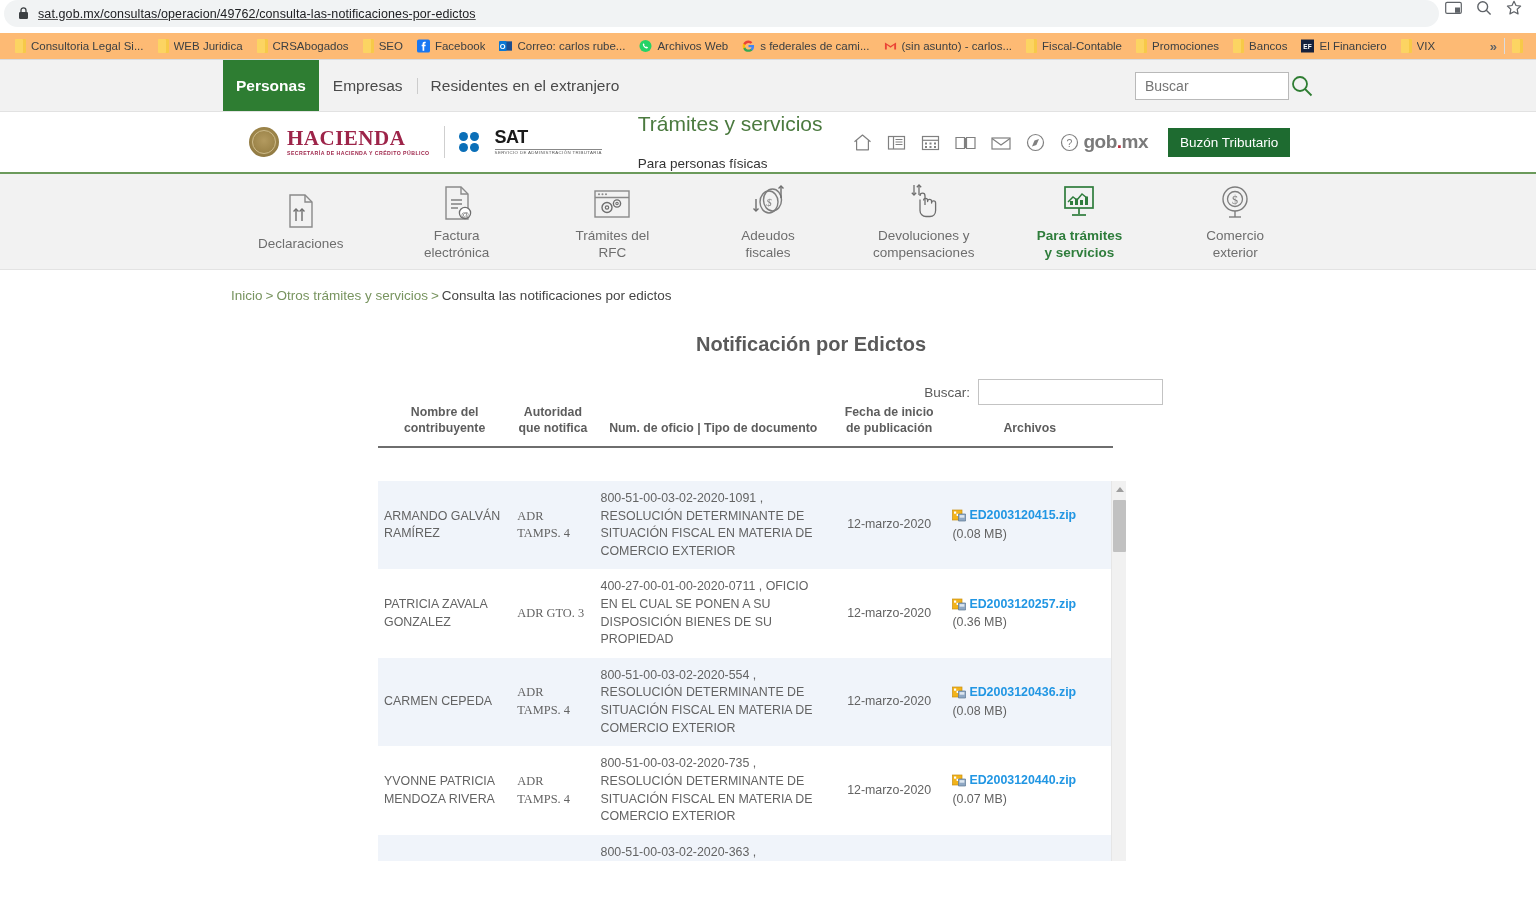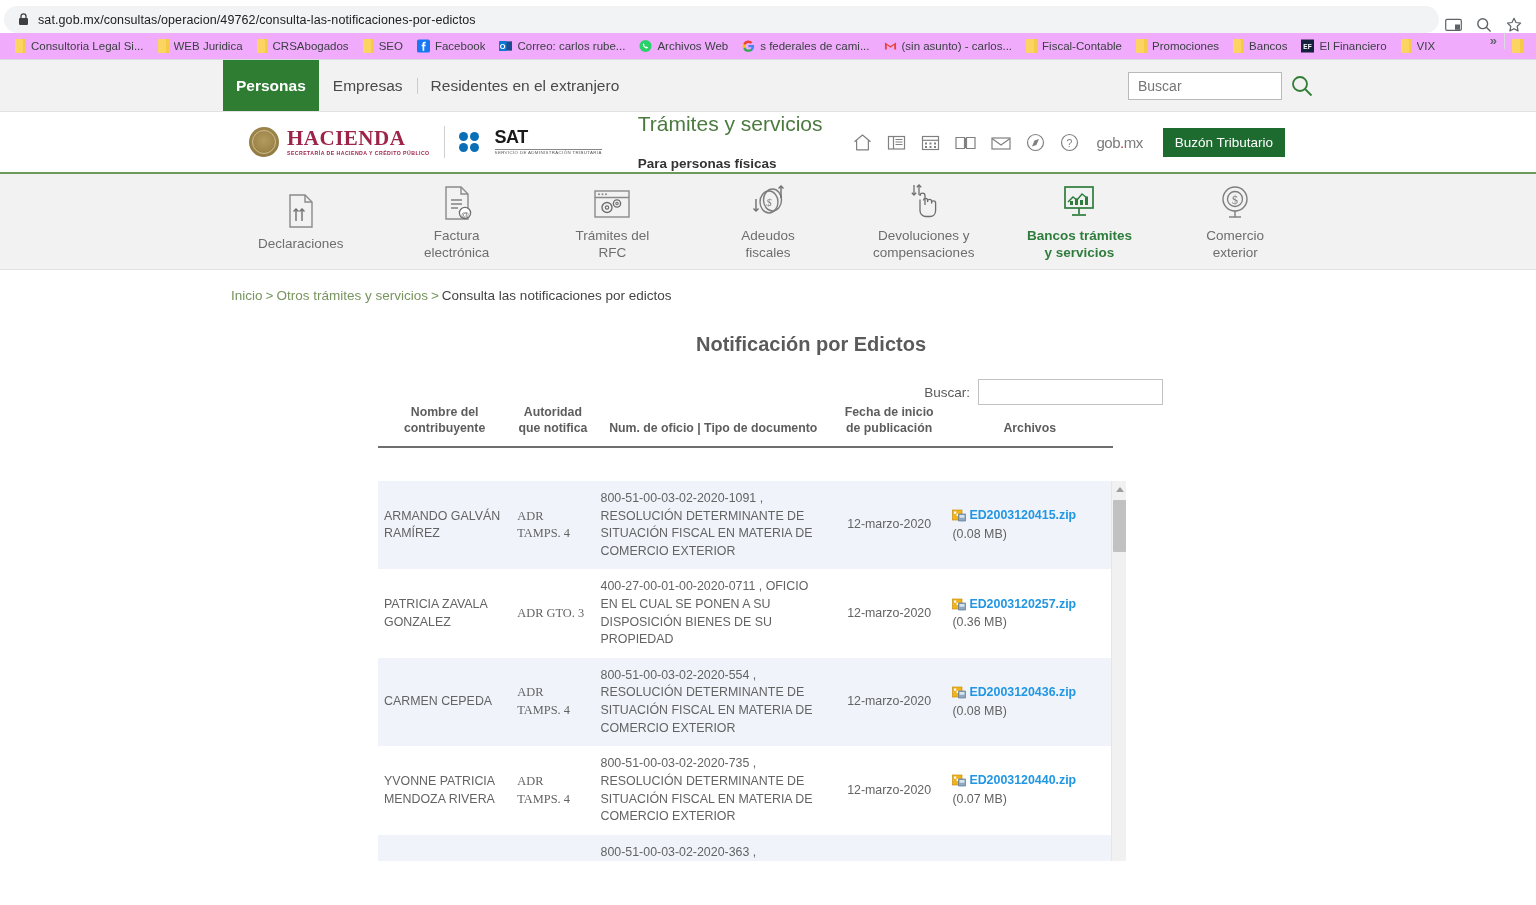--- a/index.html
+++ b/index.html
@@ -8,39 +8,39 @@
     width:1536px; height:905px;
     font-family:"Liberation Sans", sans-serif;
     background:#ffffff;
     overflow:hidden;
     color:#555;
   }
 
   
   .browser-chrome { width:100%; background:#ffffff; }
   .omnibar-row {
-    height:33px; display:flex; align-items:flex-end;
-    background:#ffffff; position:relative;
+    height:33px; display:flex; align-items:flex-start;
+    background:#ffffff; position:relative;text-decoration:underline;
   }
   .omnibox {
     flex:1; height:27px; margin-left:4px; margin-right:6px;
     background:#f1f3f4; border-radius:14px;
     display:flex; align-items:center; padding:0 14px;
     font-size:12.5px; color:#3c4043;
   }
   .lock-icon { width:11px; height:13px; margin-right:9px; flex:0 0 auto; }
   .url-text { white-space:nowrap; overflow:hidden; text-overflow:ellipsis; color:#202124; letter-spacing:.1px;}
   .omni-actions { display:flex; align-items:center; gap:14px; padding-right:14px; }
   .omni-actions svg { display:block; }
 
   .bookmarks-row {
-    height:27px; display:flex; 
+    height:27px; display:flex; align-items:center;
     padding:0 6px 0 8px; gap:0px;
     border-bottom:1px solid #dadce0;
-    background:#f0abfc;
+    background:#fdba74;
     font-size:11.5px; color:#3c4043;
     overflow:hidden; white-space:nowrap;
   }
   .bm { display:flex; align-items:center; gap:5px; padding:2px 7px; border-radius:4px; flex:0 0 auto; }
   .bm-label { max-width:118px; overflow:hidden; text-overflow:ellipsis; white-space:nowrap; }
   .bm-ico { width:13px; height:14px; flex:0 0 auto; display:block; }
   .bm-folder { width:11px; height:14px; background:#fcd462; border-radius:1px; box-shadow:inset -3px 0 0 #f7c948; }
   .bm-chevrons { margin-left:auto; padding:0 8px 0 4px; color:#5f6368; font-size:13px; font-weight:bold; letter-spacing:-1px;}
   .bm-sep { width:1px; height:16px; background:#dadce0; flex:0 0 auto; }
 
@@ -57,21 +57,21 @@
   .tn-tab {
     display:flex; align-items:center; padding:0 14px;
     font-size:15.5px; color:#4a4a4a; position:relative;
   }
   .tn-tab.active { background:#2e7d32; color:#ffffff; font-weight:bold; padding:0 13px; }
   .tn-tab + .tn-tab::before {
     content:""; position:absolute; left:0; top:50%; transform:translateY(-50%);
     width:1px; height:16px; background:#cccccc;
   }
   .tn-tab.active + .tn-tab::before { background:transparent; }
-  .tn-search { margin-left:auto; display:flex; align-items:center; gap:9px; }
+  .tn-search { margin-left:auto; display:flex; align-items:center; gap:2px; }
   .tn-search input {
     width:154px; height:28px; border:1px solid #b9b9b9; background:#fff;
     padding:0 9px; font-size:14px; color:#6b6b6b; outline:none;
     font-family:"Liberation Sans", sans-serif;
   }
 
   .brandbar {
     height:62px; background:#ffffff; border-bottom:2px solid #6b9a5b;
     display:flex; align-items:center;
   }
@@ -87,25 +87,25 @@
   .brand-sep { width:1px; height:32px; background:#cfcfcf; margin:0 14px; }
   .logo-sat { display:flex; align-items:center; gap:16px; }
   .sat-dots { display:grid; grid-template-columns:9px 9px; grid-template-rows:9px 9px; gap:2px; }
   .sat-dots i { background:#0b6fb8; border-radius:50%; display:block; }
   .sat-text { line-height:1; }
   .sat-title { font-weight:bold; font-size:18px; color:#1a1a1a; letter-spacing:-.5px;}
   .sat-sub { font-size:4.4px; color:#555; letter-spacing:.35px; margin-top:3px; border-top:1px solid #888; padding-top:1px;}
 
   .tys { margin-left:36px; line-height:1.15; }
   .tys-1 { font-size:21px; color:#4b7a3f; }
-  .tys-2 { font-size:13.5px; color:#333; font-weight:bold; margin-top:20px;}
+  .tys-2 { font-size:13.5px; color:#333; font-weight:normal; margin-top:20px;}
 
   .util-icons { margin-left:30px; display:flex; align-items:center; gap:13px; }
   .util-icons svg { display:block; }
-  .gobmx { margin-left:16px; font-size:15px; color:#7a7a7a; letter-spacing:-.5px; }
+  .gobmx { margin-left:3px; font-size:19px; color:#7a7a7a; letter-spacing:-.5px;font-weight:bold; }
   .gobmx .dot { color:#bc2b3a; }
   .buzon {
     margin-left:20px; background:#1e6b30; color:#fff; font-size:13.5px;
     padding:7px 12px; white-space:nowrap;
   }
 
   .iconbar { height:96px; background:#f2f2f2; border-bottom:1px solid #e3e3e3; }
   .iconbar-inner { width:1090px; margin:0 auto; height:100%; display:flex; align-items:center; }
   .ib-item {
     flex:1; display:flex; flex-direction:column; align-items:center; justify-content:center;
@@ -512,21 +512,21 @@
                 <rect x="11" y="17" width="3" height="4"></rect>
                 <rect x="16" y="14.5" width="3" height="6.5"></rect>
                 <rect x="21" y="16" width="3" height="5"></rect>
                 <rect x="26" y="12.5" width="3" height="8.5"></rect>
               </g>
             <line x1="20" y1="24" x2="20" y2="30" stroke="#2f7d3c" stroke-width="1.7"></line>
             <line x1="13" y1="31" x2="27" y2="31" stroke="#2f7d3c" stroke-width="1.7"></line>
           </svg>
         </div>
         <div>
-          <div>Bancos trámites</div>
+          <div>Para trámites</div>
           <div>y servicios</div>
         </div>
       </div>
 
       <div class="ib-item">
         <div class="ib-icon">
           <svg width="40" height="40" viewBox="0 0 40 40">
             <circle cx="20" cy="17" r="12" fill="none" stroke="#7d7d7d" stroke-width="1.4"></circle>
             <circle cx="20" cy="17" r="7.5" fill="none" stroke="#7d7d7d" stroke-width="1.3"></circle>
             <text x="20" y="21.5" font-size="12" fill="#7d7d7d" text-anchor="middle" font-family="Liberation Serif, serif">$</text>

